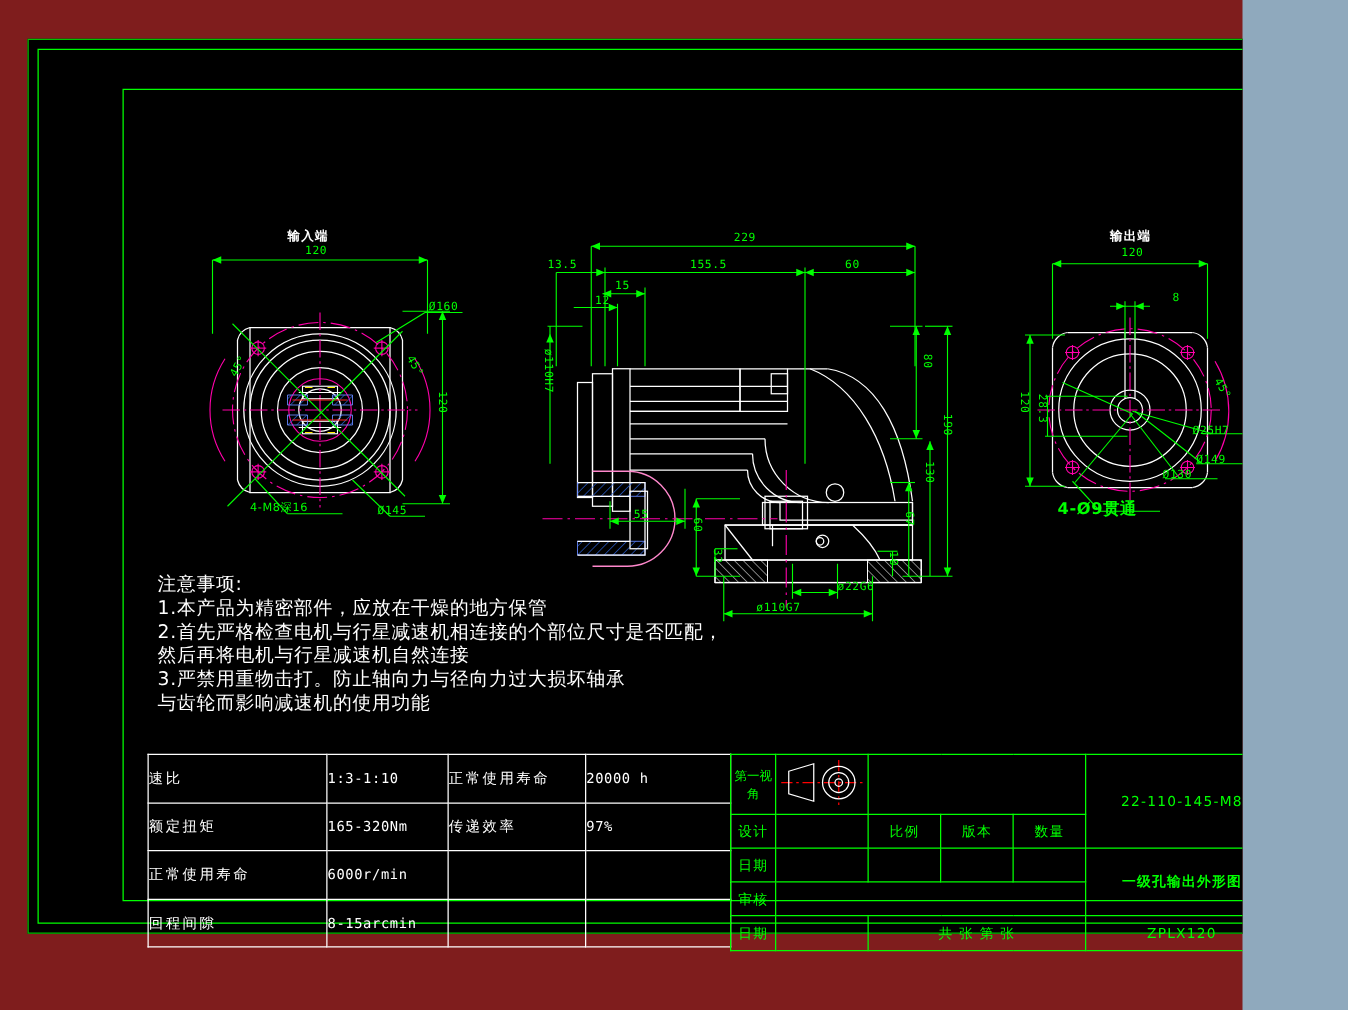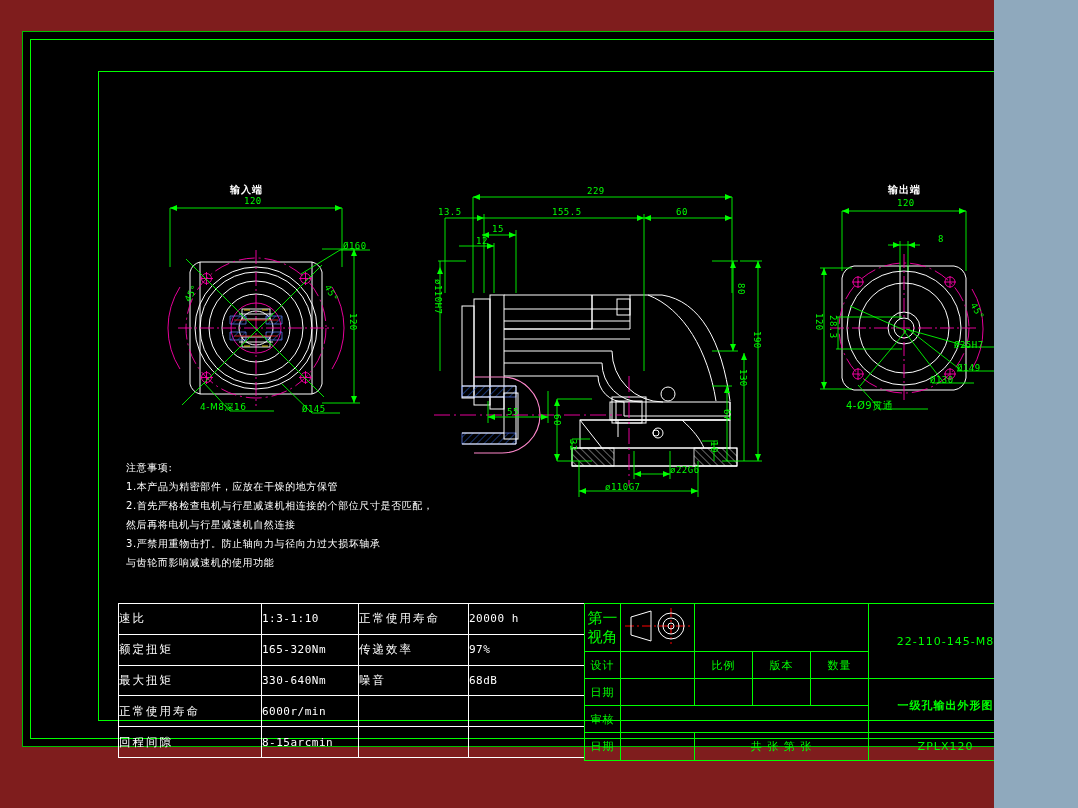--- a/index.html
+++ b/index.html
@@ -16,21 +16,21 @@
   .layer svg{display:block;}
 
   
   .t{position:absolute;white-space:nowrap;line-height:1;}
   .dim{font-family:"DejaVu Sans Mono","Liberation Mono",monospace;font-size:9px;color:#00ff00;letter-spacing:0.5px;}
   .dimv{font-family:"DejaVu Sans Mono","Liberation Mono",monospace;font-size:9px;color:#00ff00;
         writing-mode:vertical-rl;text-orientation:mixed;letter-spacing:0.5px;}
   .viewtitle{font-size:10px;color:#ffffff;font-weight:bold;letter-spacing:1px;}
 
   
-  #notes{position:absolute;left:104px;top:427px;width:380px;color:#ffffff;font-size:10px;line-height:19px;}
+  #notes{position:absolute;left:104px;top:427px;width:380px;color:#ffffff;font-size:15px;line-height:19px;}
   #notes div{white-space:nowrap;letter-spacing:0.6px;}
 
   
   #spec{position:absolute;left:96px;top:572px;width:466px;height:155px;border-collapse:collapse;table-layout:fixed;}
   #spec td{border:1px solid #ffffff;color:#ffffff;font-size:11px;text-align:left;
            font-family:"DejaVu Sans Mono","Liberation Mono",monospace;height:25.8px;padding:0;letter-spacing:0.5px;}
   #spec td.cn{font-family:"DejaVu Sans","Liberation Sans",sans-serif;letter-spacing:2px;font-size:11.5px;}
   #spec col.c1{width:143px;} #spec col.c2{width:97px;} #spec col.c3{width:110px;} #spec col.c4{width:116px;}
 
   
@@ -397,21 +397,21 @@
 
       <div class="t viewtitle" style="left:866px;top:154px;">输出端</div>
       <div class="t dim" style="left:875px;top:168px;">120</div>
       <div class="t dim" style="left:916px;top:204px;">8</div>
       <div class="t dimv" style="left:792px;top:282px;">120</div>
       <div class="t dimv" style="left:806px;top:284px;">28.3</div>
       <div class="t dim" style="left:932px;top:310px;">Ø25H7</div>
       <div class="t dim" style="left:935px;top:333px;">Ø149</div>
       <div class="t dim" style="left:908px;top:345px;">Ø130</div>
       <div class="t dim" style="left:946px;top:276px;transform:rotate(60deg);">45°</div>
-      <div class="t dim" style="left:824px;top:370px;font-family:'DejaVu Sans',sans-serif;font-size:10px;">4-Ø9贯通</div>
+      <div class="t dim" style="left:824px;top:370px;font-family:'DejaVu Sans',sans-serif;font-size:13px;font-weight:bold;">4-Ø9贯通</div>
     </div>
 
     <div id="notes">
       <div>注意事项:</div>
       <div>1.本产品为精密部件，应放在干燥的地方保管</div>
       <div>2.首先严格检查电机与行星减速机相连接的个部位尺寸是否匹配，</div>
       <div>然后再将电机与行星减速机自然连接</div>
       <div>3.严禁用重物击打。防止轴向力与径向力过大损坏轴承</div>
       <div>与齿轮而影响减速机的使用功能</div>
     </div>
@@ -430,26 +430,20 @@
           <td class="cn">正常使用寿命</td>
           <td>20000 h</td>
         </tr>
         <tr>
           <td class="cn">额定扭矩</td>
           <td>165-320Nm</td>
           <td class="cn">传递效率</td>
           <td>97%</td>
         </tr>
         <tr>
-          <td class="cn">最大扭矩</td>
-          <td>330-640Nm</td>
-          <td class="cn">噪音</td>
-          <td>68dB</td>
-        </tr>
-        <tr>
           <td class="cn">正常使用寿命</td>
           <td>6000r/min</td>
           <td class="cn"></td>
           <td></td>
         </tr>
         <tr>
           <td class="cn">回程间隙</td>
           <td>8-15arcmin</td>
           <td class="cn"></td>
           <td></td>
@@ -462,21 +456,21 @@
         <colgroup>
             <col style="width:36px">
             <col style="width:74px">
             <col style="width:58px">
             <col style="width:58px">
             <col style="width:58px">
             <col style="width:154px">
           </colgroup>
         <tbody>
           <tr style="height:46px">
-            <td class="tb-small" style="font-size:15px;letter-spacing:0">第一视角</td>
+            <td class="tb-small" style="font-size:10px;letter-spacing:0">第一视角</td>
             <td>
               <div class="proj">
                 <svg width="74" height="44" viewBox="0 0 74 44" xmlns="http://www.w3.org/2000/svg">
                   <line x1="4" y1="22" x2="70" y2="22" stroke="#ff0000" stroke-width="1" stroke-dasharray="9 3 2 3"></line>
                   <line x1="50" y1="4" x2="50" y2="40" stroke="#ff0000" stroke-width="1" stroke-dasharray="9 3 2 3"></line>
                   <path d="M 10,13 L 30,7 L 30,37 L 10,31 Z" fill="none" stroke="#ffffff" stroke-width="1"></path>
                   <circle cx="50" cy="22" r="13" fill="none" stroke="#ffffff" stroke-width="1"></circle>
                   <circle cx="50" cy="22" r="8" fill="none" stroke="#ffffff" stroke-width="1"></circle>
                   <circle cx="50" cy="22" r="3" fill="none" stroke="#ffffff" stroke-width="1"></circle>
                 </svg>

